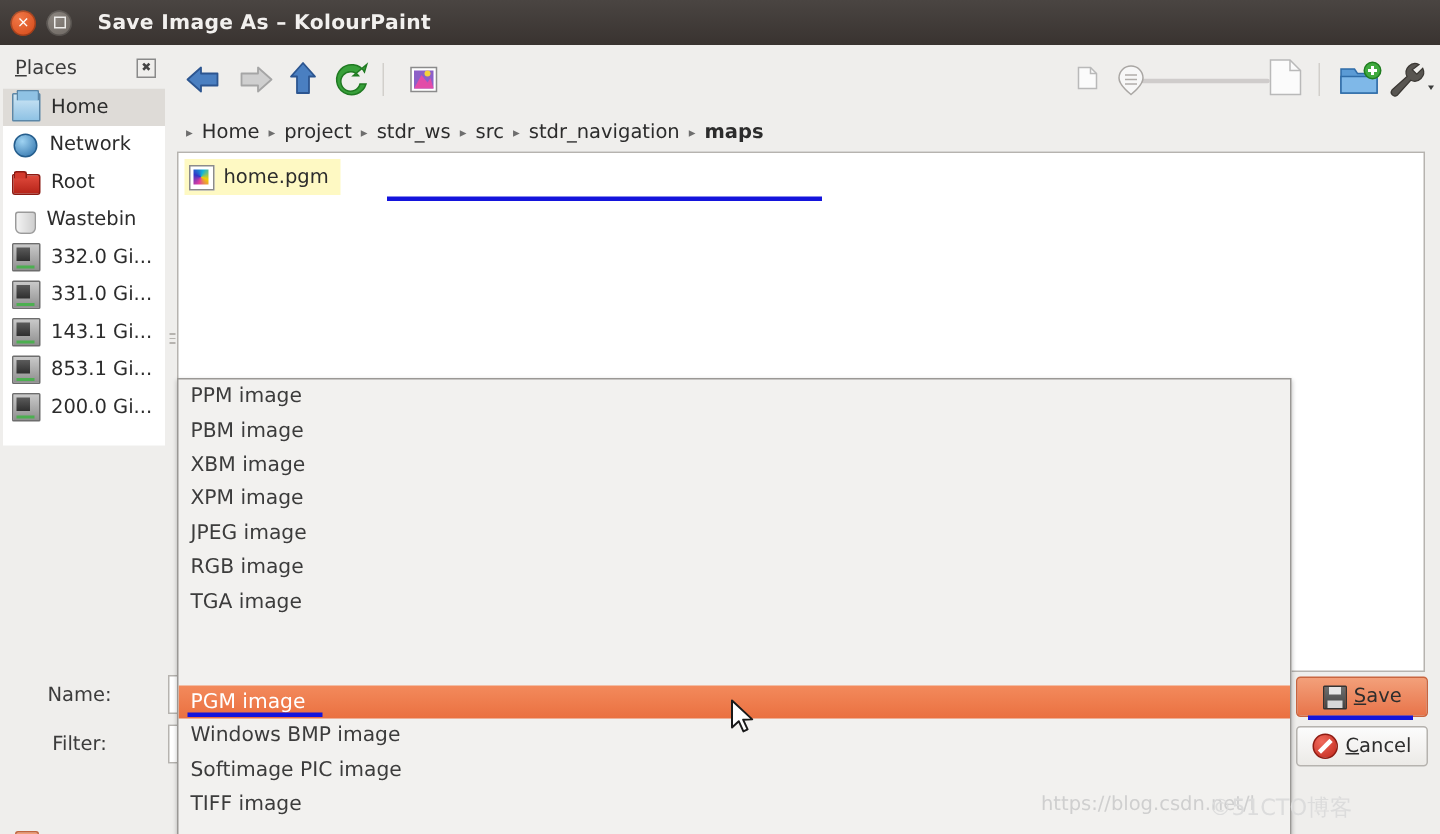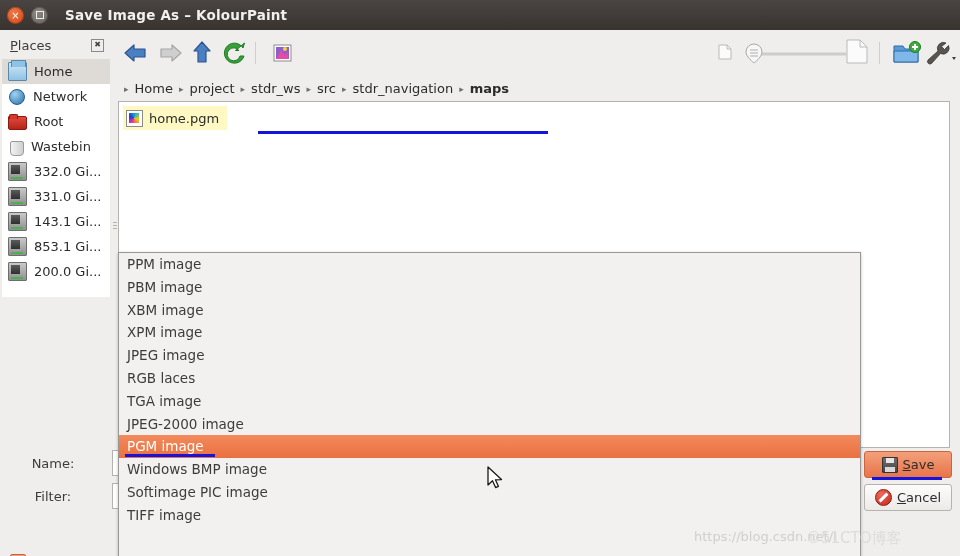--- a/index.html
+++ b/index.html
@@ -107,21 +107,21 @@
   
   .chk-row{position:absolute;left:10px;top:524px;display:flex;align-items:center;gap:7px;font-size:13px;}
   .chk{width:14px;height:14px;border:1px solid #c0653f;border-radius:2px;
      background:linear-gradient(#f3a07a,#e8744a);position:relative;flex:none;}
   .chk:after{content:"";position:absolute;left:3px;top:1px;width:5px;height:9px;
      border:solid #fff;border-width:0 2px 2px 0;transform:rotate(40deg);}
   
   .dropdown{position:absolute;left:118px;top:222px;width:741px;height:334px;
      background:#f2f1ef;border:1px solid #9a9895;box-shadow:0 1px 3px rgba(0,0,0,.25);overflow:hidden;}
   .dd-item{height:22.8px;line-height:22.8px;padding-left:8px;font-size:13.5px;color:#3c3c3c;}
-  .dd-item.sel{background:linear-gradient(#f38a5c,#ea7040);color:#fff;position:relative;}
+  .dd-item.sel{background:linear-gradient(#f38a5c,#ea7040);color:#fff;position:relative;margin-top:44px;}
   .dd-item.sel .dd-underline{position:absolute;left:6px;bottom:1px;width:90px;height:3px;background:#1414dc;}
   
   .cursor{position:absolute;left:487px;top:466px;}
   
   .wm{position:absolute;left:694px;top:529px;font-size:13px;color:#cfcfcf;white-space:nowrap;}
   .wm2{position:absolute;left:806px;top:529px;font-size:15px;color:#dcdcdc;white-space:nowrap;}
 </style>
 </head>
 <body>
 
@@ -300,23 +300,22 @@
     <span class="chk"></span>
     <span>Automatical</span>
   </div>
 
   <div class="dropdown">
     <div class="dd-item">PPM image</div>
     <div class="dd-item">PBM image</div>
     <div class="dd-item">XBM image</div>
     <div class="dd-item">XPM image</div>
     <div class="dd-item">JPEG image</div>
-    <div class="dd-item">RGB laces</div>
+    <div class="dd-item">RGB image</div>
     <div class="dd-item">TGA image</div>
-    <div class="dd-item">JPEG-2000 image</div>
     <div class="dd-item sel">
       <span>PGM image</span>
       <span class="dd-underline"></span>
     </div>
     <div class="dd-item">Windows BMP image</div>
     <div class="dd-item">Softimage PIC image</div>
     <div class="dd-item">TIFF image</div>
 
   </div>
 

